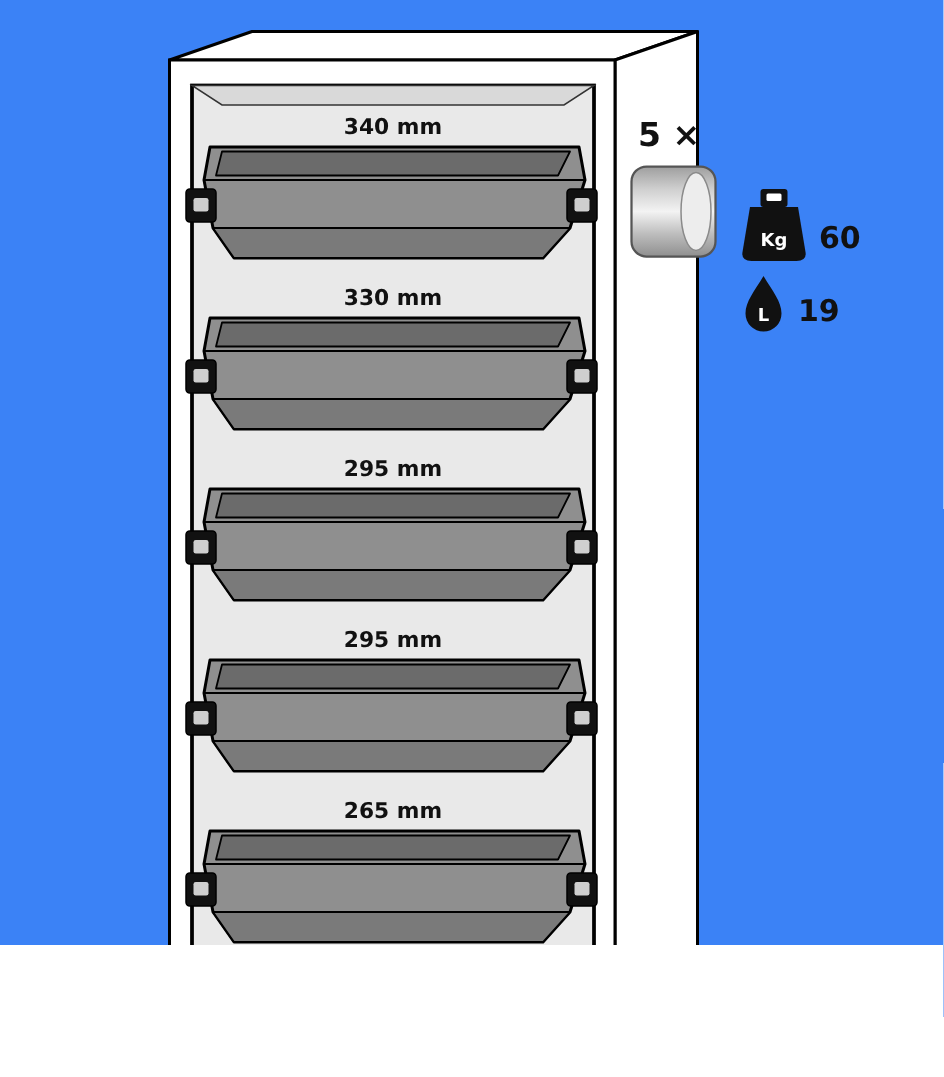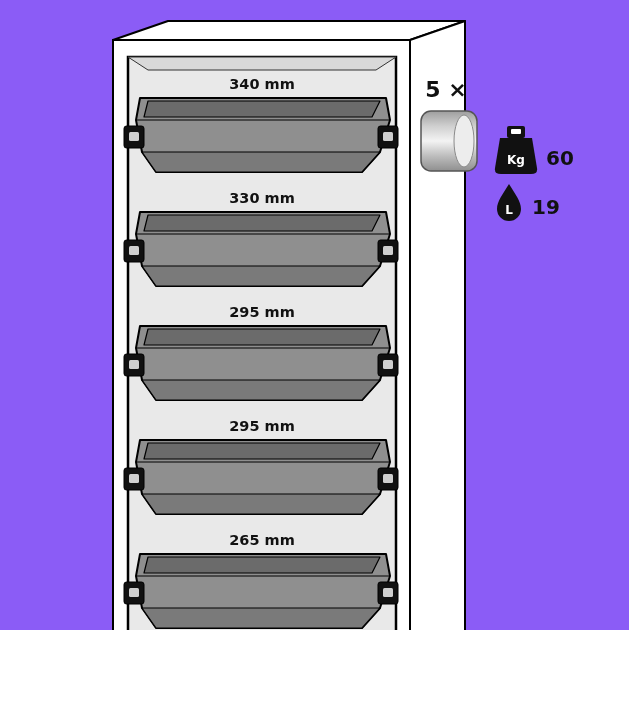--- a/index.html
+++ b/index.html
@@ -1,20 +1,20 @@
 <!DOCTYPE html>
 <html><head>
 <meta charset="utf-8">
 <style>
   html, body { margin: 0; padding: 0; background: #ffffff; }
   .stage {
     position: relative;
     width: 629px;
     height: 630px;
-    background: #8b5cf6;
+    background: #3b82f6;
     font-family: "DejaVu Sans", sans-serif;
     overflow: hidden;
   }
   svg { position: absolute; left: 0; top: 0; }
   text { font-family: "DejaVu Sans", sans-serif; }
   .dim-label { font-size: 14.5px; font-weight: 700; fill: #111; }
   .qty-label { font-size: 22px; font-weight: 700; fill: #111; }
   .value-label { font-size: 20px; font-weight: 700; fill: #111; }
   .icon-unit { font-size: 12px; font-weight: 700; fill: #ffffff; }
 </style>

